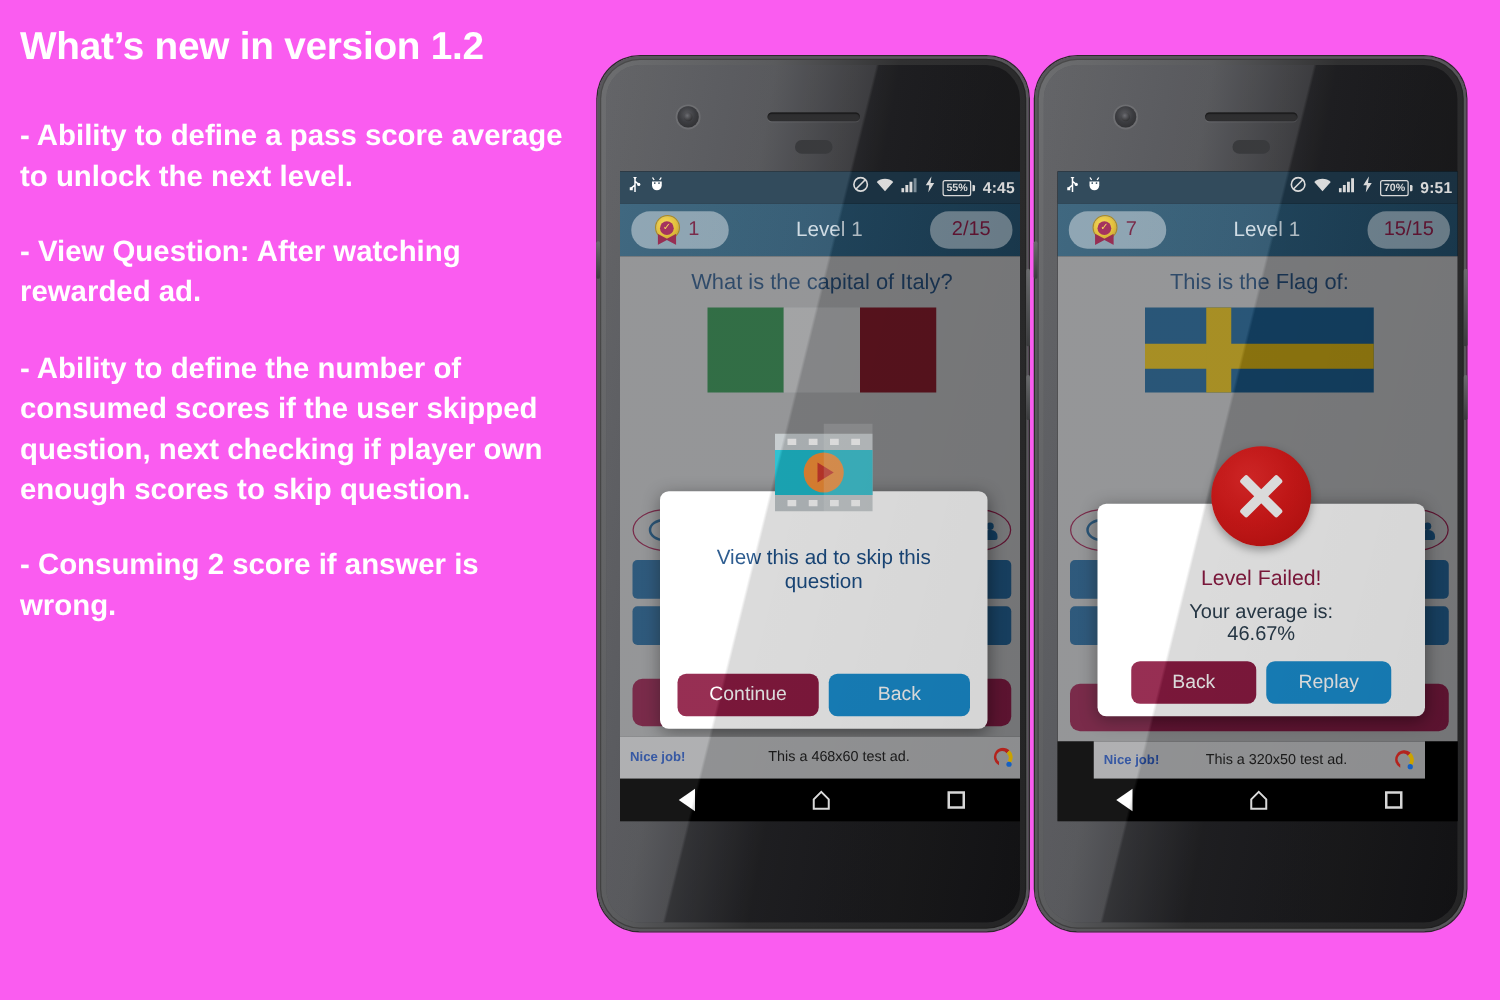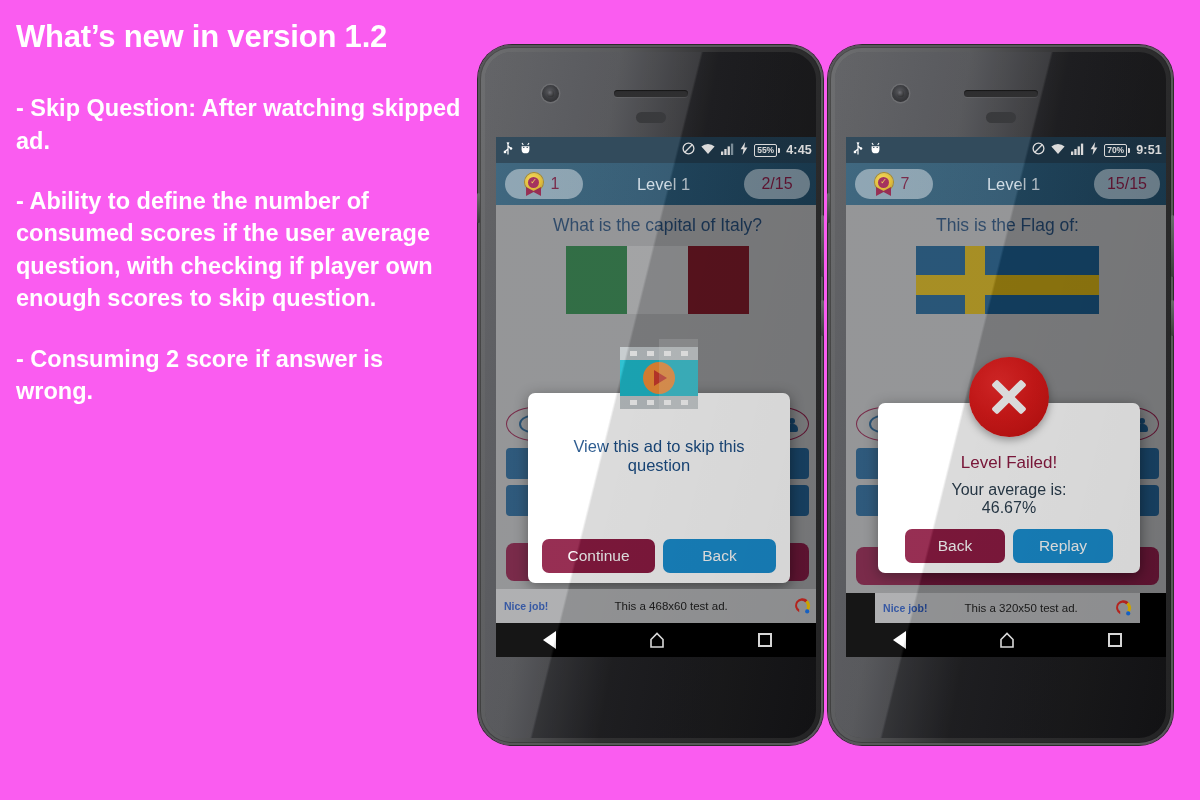--- a/index.html
+++ b/index.html
@@ -348,22 +348,23 @@
     position: absolute; width: 42px; height: 8px; background: #fff; border-radius: 2px;
   }
   .error-icon .x1 { transform: rotate(45deg); }
   .error-icon .x2 { transform: rotate(-45deg); }
 </style>
 </head>
 <body>
 
 <div class="promo">
   <div class="promo-title">What’s new in version 1.2</div>
-  <div class="promo-item">- Skip Question: After watching skipped ad.</div>
-  <div class="promo-item">- Ability to define the number of consumed scores if the user average question, with checking if player own enough scores to skip question.</div>
+  <div class="promo-item">- Ability to define a pass score average to unlock the next level.</div>
+  <div class="promo-item">- View Question: After watching rewarded ad.</div>
+  <div class="promo-item">- Ability to define the number of consumed scores if the user skipped question, next checking if player own enough scores to skip question.</div>
   <div class="promo-item">- Consuming 2 score if answer is wrong.</div>
 </div>
 
 <div class="phone" id="phone-1">
   <div class="phone-body"></div>
   <div class="phone-bezel"></div>
   <div class="side-btn-l"></div>
   <div class="side-btn vol"></div>
   <div class="side-btn pwr"></div>
   <div class="phone-inner">

